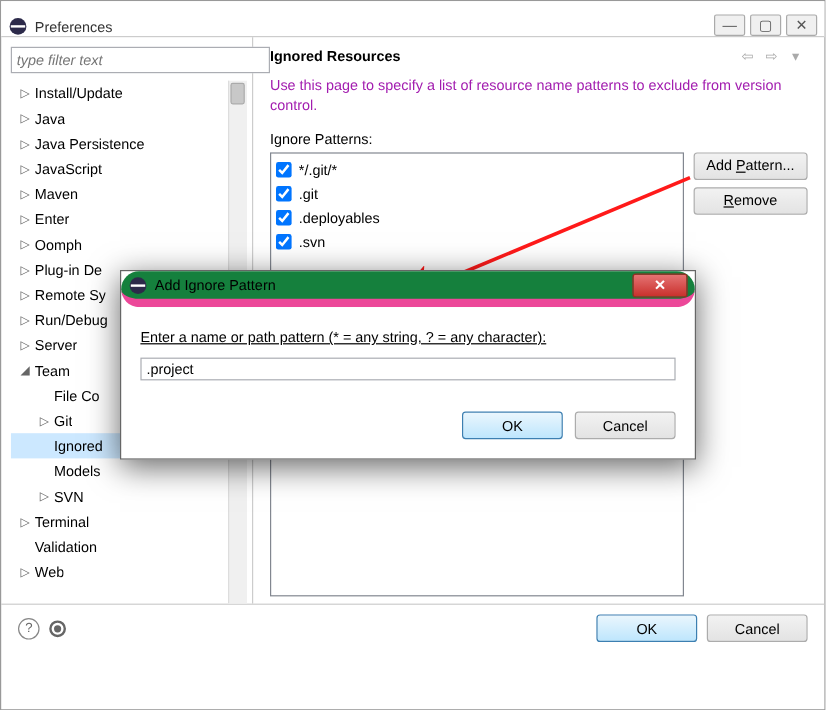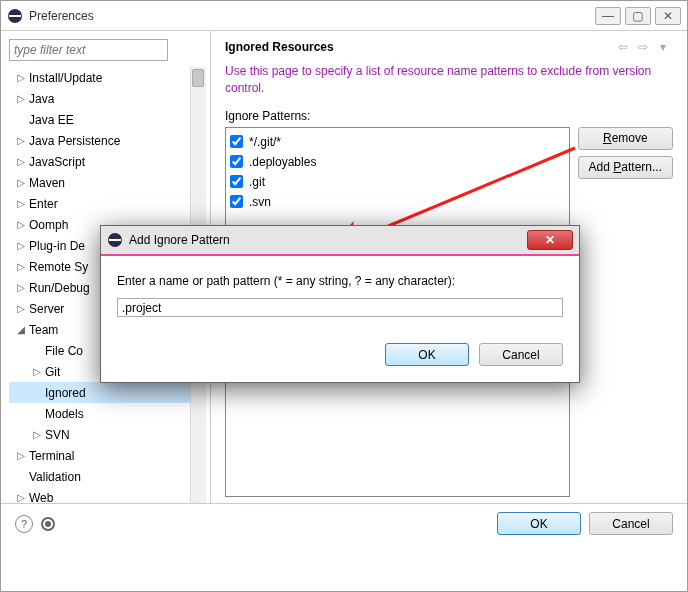--- a/index.html
+++ b/index.html
@@ -1,30 +1,30 @@
 <!DOCTYPE html>
 <html><head>
 <meta charset="utf-8">
 <style>
 * { box-sizing: border-box; margin: 0; padding: 0; font-family: Tahoma, "Segoe UI", sans-serif; font-size: 12px; }
 body { background: #fff; width: 688px; height: 592px; position: relative; overflow: hidden; }
 
 
 .main-window { position: absolute; top: 0; left: 0; width: 688px; height: 592px; border: 1px solid #999; background: #fff; box-shadow: 0 0 10px rgba(0,0,0,0.2); }
-.main-titlebar { height: 30px; background: #fff; border-bottom: 1px solid #ccc; display: flex; align-items: center; padding: 0 6px; }
+.main-titlebar { height: 30px; background: #fff; border-bottom: 1px solid #ccc; display: flex; align-items: flex-end; padding: 0 6px; }
 .main-titlebar .icon { width: 16px; height: 16px; margin-right: 6px; }
 .main-titlebar .title { flex: 1; color: #333; }
 .main-titlebar .winbtns { display: flex; gap: 4px; }
 .main-titlebar .winbtn { width: 26px; height: 18px; border: 1px solid #aaa; border-radius: 2px; display: flex; align-items: center; justify-content: center; color: #555; font-size: 12px; background: #f0f0f0; }
 
 .main-body { display: flex; height: calc(100% - 30px - 48px - 40px); }
 
 
 .left-panel { width: 210px; border-right: 1px solid #ccc; display: flex; flex-direction: column; padding: 8px 4px 0 8px; }
-.filter-input { height: 22px; border: 1px solid #abadb3; padding: 0 4px; color: #888; font-style: italic; width: 159px; }
+.filter-input { height: 22px; border: 1px solid #abadb3; padding: 0 4px; color: #888; font-style: italic; width: 216px; }
 .tree { flex: 1; overflow-y: auto; margin-top: 6px; position: relative; }
 .tree-scrollbar { position: absolute; right: 0; top: 0; width: 16px; height: 100%; background: #f0f0f0; border-left: 1px solid #ddd; }
 .tree-thumb { position: absolute; right: 2px; top: 2px; width: 12px; height: 18px; background: #c8c8c8; border: 1px solid #aaa; border-radius: 2px; }
 .tree-item { display: flex; align-items: center; height: 21px; padding-left: 6px; cursor: default; }
 .tree-item.level1 { padding-left: 22px; }
 .tree-item .expander { width: 12px; height: 12px; margin-right: 2px; color: #666; font-size: 10px; display: inline-flex; align-items: center; justify-content: center; }
 .tree-item .expander.none { visibility: hidden; }
 .tree-item.selected { background: #cce8ff; }
 .tree-item .label { color: #000; white-space: nowrap; overflow: hidden; }
 
@@ -47,26 +47,26 @@
 .bottom-row2 { height: 40px; border-top: 1px solid #ccc; display: flex; align-items: center; padding: 0 14px; gap: 8px; }
 .bottom-row2 .help-icon { width: 18px; height: 18px; border: 1px solid #888; border-radius: 50%; display: flex; align-items: center; justify-content: center; color: #666; font-size: 11px; }
 .bottom-row2 .radio-icon { width: 14px; height: 14px; border: 2px solid #666; border-radius: 50%; display: flex; align-items: center; justify-content: center; }
 .bottom-row2 .radio-icon::after { content:""; width:6px; height:6px; background:#666; border-radius:50%; }
 .bottom-row2 .spacer { flex: 1; }
 .btn.primary { background: linear-gradient(#eaf6fd,#bee6fd); border-color: #3c7fb1; }
 .btn.wide { min-width: 84px; }
 
 
 .modal { position: absolute; left: 100px; top: 225px; width: 480px; border: 1px solid #666; background: #fff; box-shadow: 0 6px 25px rgba(0,0,0,0.6); }
-.modal-titlebar { height: 30px; background: #e5e5e5; border-bottom: 2px solid #ec4899; display: flex; align-items: center; padding: 0 6px; }
+.modal-titlebar { height: 30px; background: #15803d; border-bottom: 7px solid #ec4899; display: flex; align-items: center; padding: 0 6px; border-radius: 15px; }
 .modal-titlebar .icon { width: 16px; height: 16px; margin-right: 6px; }
 .modal-titlebar .title { flex: 1; }
 .modal-close { width: 46px; height: 20px; background: linear-gradient(#e57373,#c9302c); border: 1px solid #a02622; border-radius: 3px; display: flex; align-items: center; justify-content: center; color: #fff; font-size: 12px; font-weight: bold; }
 .modal-body { padding: 18px 16px 12px 16px; }
-.modal-body .prompt { margin-bottom: 10px; }
+.modal-body .prompt { margin-bottom: 10px; text-decoration: underline; }
 .modal-input { width: 100%; height: 19px; border: 1px solid #abadb3; padding: 2px 4px; }
 .modal-footer { display: flex; justify-content: flex-end; gap: 10px; padding: 14px 16px 16px 16px; }
 
 
 .arrow { position: absolute; left: 330px; top: 140px; pointer-events: none; }
 
 
 .eclipse-icon { width: 16px; height: 16px; }
 .eclipse-icon circle.outer { fill: #2c2a4a; }
 
@@ -99,24 +99,20 @@
       <div class="tree" id="tree">
         <div class="tree-item level0">
             <span class="expander">▷</span>
             <span class="label">Install/Update</span>
           </div>
           <div class="tree-item level0">
             <span class="expander">▷</span>
             <span class="label">Java</span>
           </div>
           <div class="tree-item level0">
-            <span class="expander none">▷</span>
-            <span class="label">Java EE</span>
-          </div>
-          <div class="tree-item level0">
             <span class="expander">▷</span>
             <span class="label">Java Persistence</span>
           </div>
           <div class="tree-item level0">
             <span class="expander">▷</span>
             <span class="label">JavaScript</span>
           </div>
           <div class="tree-item level0">
             <span class="expander">▷</span>
             <span class="label">Maven</span>
@@ -197,37 +193,37 @@
       <div class="rp-desc">Use this page to specify a list of resource name patterns to exclude from version control.</div>
       <div class="rp-label">Ignore Patterns:</div>
       <div class="rp-listarea">
         <div class="rp-list" id="patterns-list">
             <div class="rp-listrow">
               <input type="checkbox" checked="" style="">
               <span>*/.git/*</span>
             </div>
             <div class="rp-listrow">
               <input type="checkbox" checked="" style="">
+              <span>.git</span>
+            </div>
+            <div class="rp-listrow">
+              <input type="checkbox" checked="" style="">
               <span>.deployables</span>
-            </div>
-            <div class="rp-listrow">
-              <input type="checkbox" checked="" style="">
-              <span>.git</span>
             </div>
             <div class="rp-listrow">
               <input type="checkbox" checked="" style="">
               <span>.svn</span>
             </div>
           </div>
         <div class="rp-btns">
           <div class="btn">
+              <span>Add <span class="underline-char">P</span>attern...</span>
+            </div>
+          <div class="btn">
               <span><span class="underline-char">R</span>emove</span>
-            </div>
-          <div class="btn">
-              <span>Add <span class="underline-char">P</span>attern...</span>
             </div>
         </div>
       </div>
     </div>
 
   </div>
 
 
   <div class="bottom-row2">
     <div class="help-icon">?</div>

